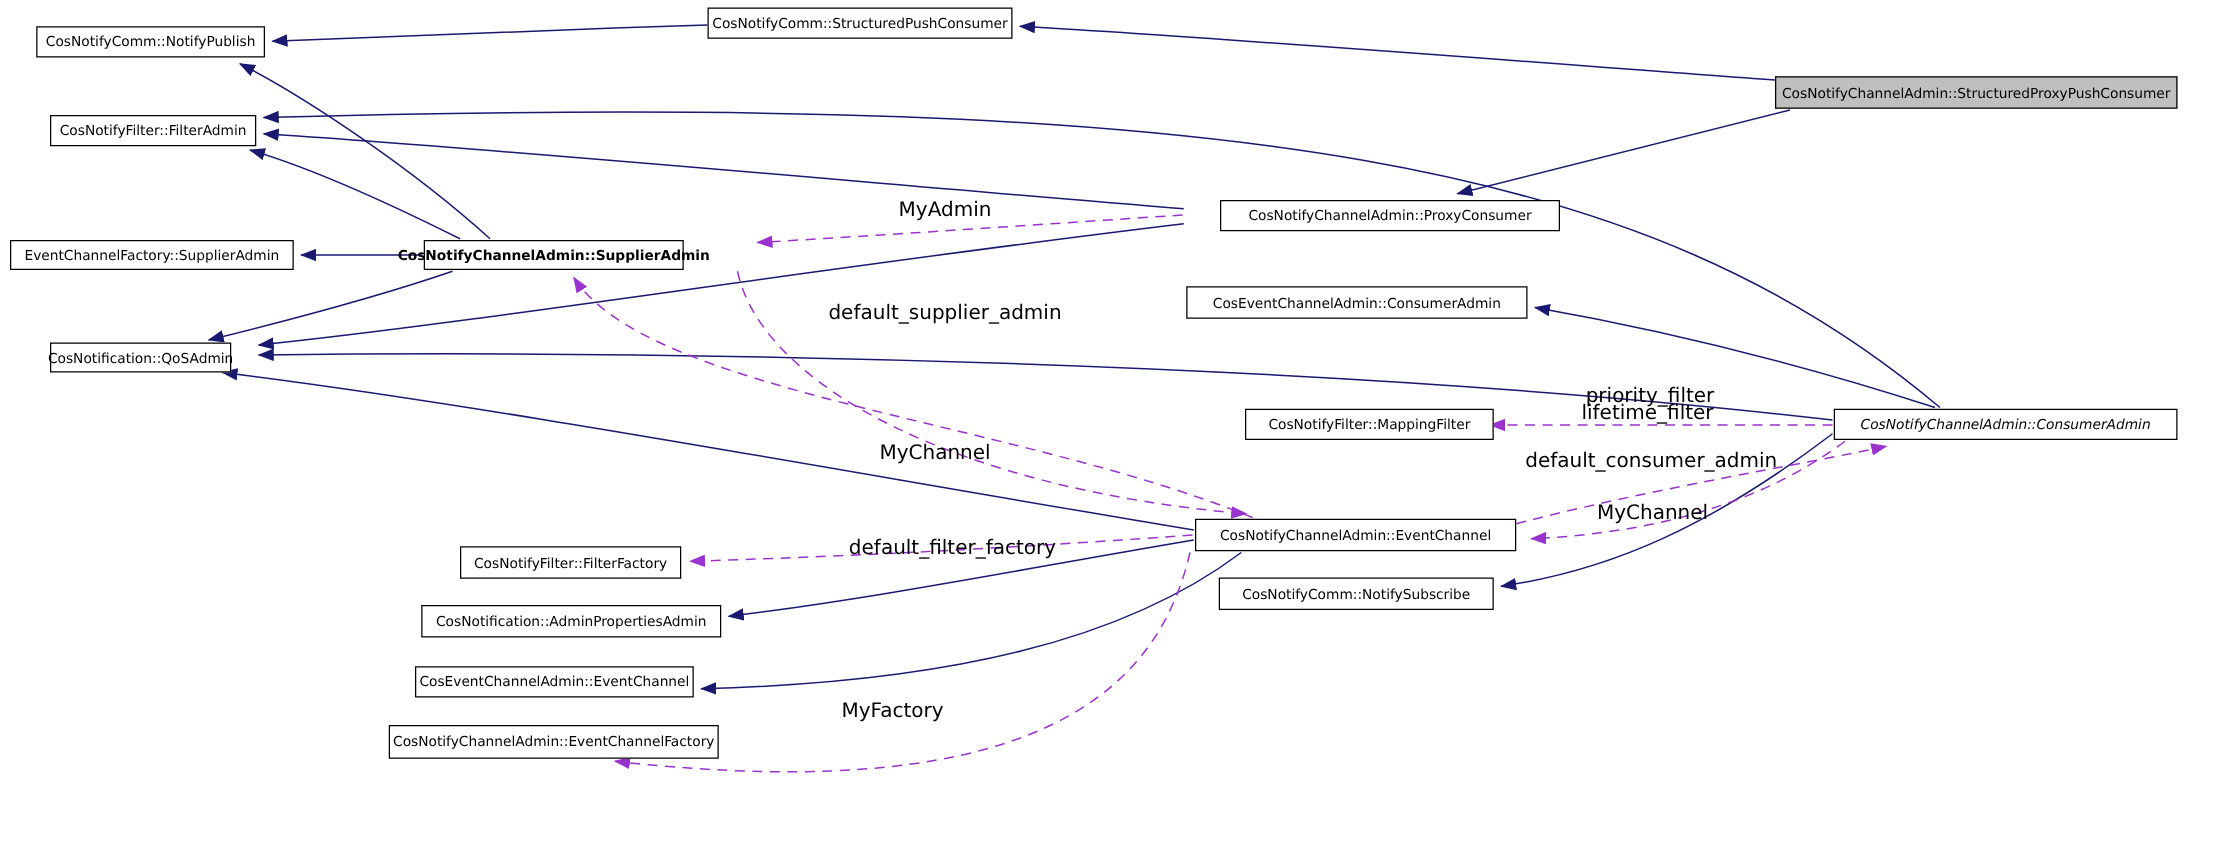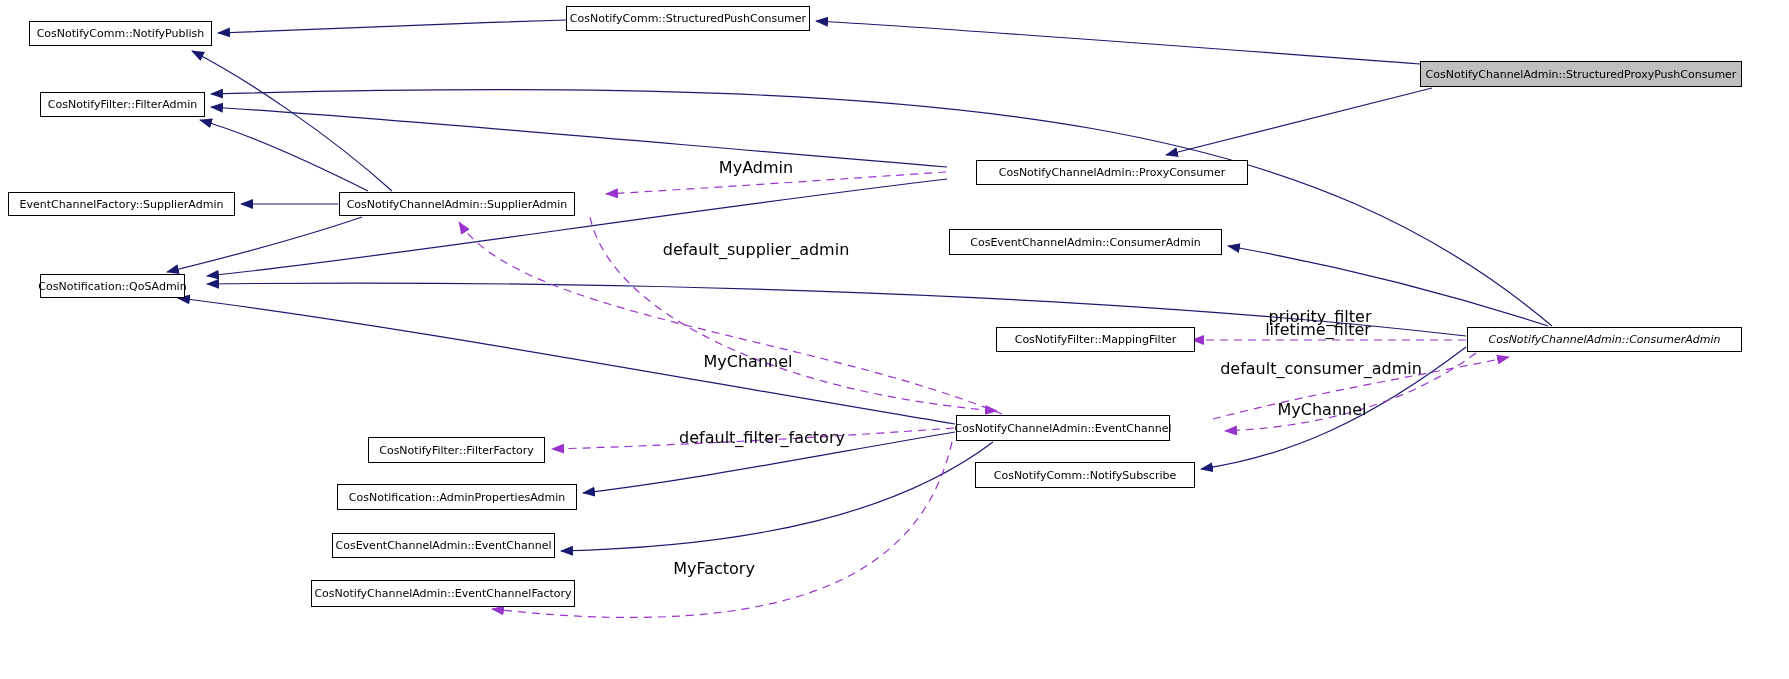--- a/index.html
+++ b/index.html
@@ -106,33 +106,33 @@
   <div class="node" style="left:29px;  top:21px;  width:183px; height:25px;">CosNotifyComm::NotifyPublish</div>
 
   <div class="node" style="left:566px; top:6px;   width:244px; height:25px;">CosNotifyComm::StructuredPushConsumer</div>
 
   <div class="node highlight" style="left:1420px; top:61px; width:322px; height:26px;">CosNotifyChannelAdmin::StructuredProxyPushConsumer</div>
 
   <div class="node" style="left:40px;  top:92px;  width:165px; height:25px;">CosNotifyFilter::FilterAdmin</div>
 
   <div class="node" style="left:8px;   top:192px; width:227px; height:24px;">EventChannelFactory::SupplierAdmin</div>
 
-  <div class="node" style="left:339px; top:192px; width:236px; height:24px;">CosNotifyChannelAdmin::SupplierAdmin</div>
+  <div class="node" style="left:339px; top:192px; width:208px; height:24px;font-weight:bold;">CosNotifyChannelAdmin::SupplierAdmin</div>
 
   <div class="node" style="left:948px; top:160px; width:272px; height:25px;margin-left:28px;">CosNotifyChannelAdmin::ProxyConsumer</div>
 
   <div class="node" style="left:949px; top:229px; width:273px; height:26px;">CosEventChannelAdmin::ConsumerAdmin</div>
 
   <div class="node" style="left:40px;  top:274px; width:145px; height:24px;">CosNotification::QoSAdmin</div>
 
   <div class="node" style="left:986px; top:327px; width:199px; height:25px;margin-left:10px;">CosNotifyFilter::MappingFilter</div>
 
   <div class="node" style="left:1467px; top:327px; width:275px; height:25px;font-style:italic;">CosNotifyChannelAdmin::ConsumerAdmin</div>
 
-  <div class="node" style="left:956px; top:415px; width:214px; height:26px;">CosNotifyChannelAdmin::EventChannel</div>
+  <div class="node" style="left:956px; top:415px; width:257px; height:26px;">CosNotifyChannelAdmin::EventChannel</div>
 
   <div class="node" style="left:975px; top:462px; width:220px; height:26px;">CosNotifyComm::NotifySubscribe</div>
 
   <div class="node" style="left:368px; top:437px; width:177px; height:26px;">CosNotifyFilter::FilterFactory</div>
 
   <div class="node" style="left:337px; top:484px; width:240px; height:26px;">CosNotification::AdminPropertiesAdmin</div>
 
   <div class="node" style="left:332px; top:533px; width:223px; height:25px;">CosEventChannelAdmin::EventChannel</div>
 
   <div class="node" style="left:311px; top:580px; width:264px; height:27px;">CosNotifyChannelAdmin::EventChannelFactory</div>

